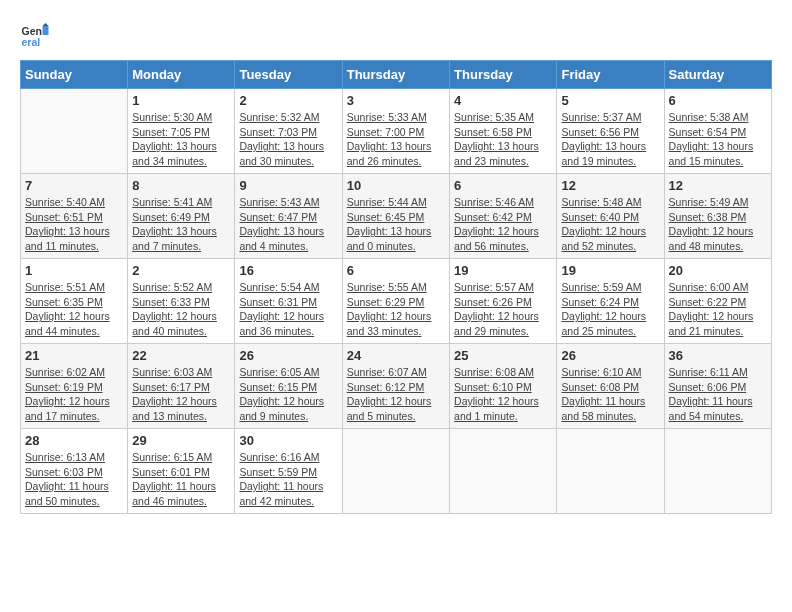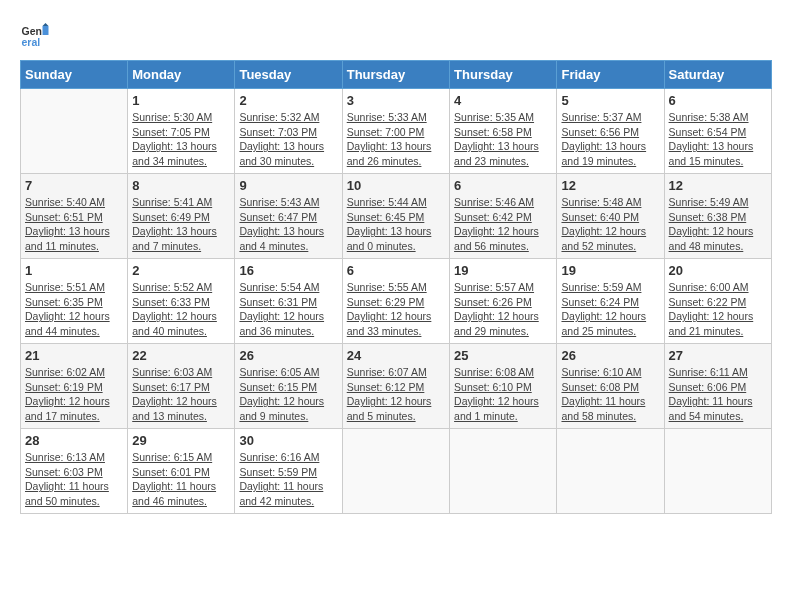--- a/index.html
+++ b/index.html
@@ -322,21 +322,21 @@
       </td>
         <td>
         <span class="day-num">26</span>
         <div class="day-info">
           Sunrise: 6:10 AM<br>
           Sunset: 6:08 PM<br>
           Daylight: 11 hours and 58 minutes.
         </div>
       </td>
         <td>
-        <span class="day-num">27</span>
+        <span class="day-num">36</span>
         <div class="day-info">
           Sunrise: 6:11 AM<br>
           Sunset: 6:06 PM<br>
           Daylight: 11 hours and 54 minutes.
         </div>
       </td>
       </tr>
       <tr>
         <td>
         <span class="day-num">28</span>

